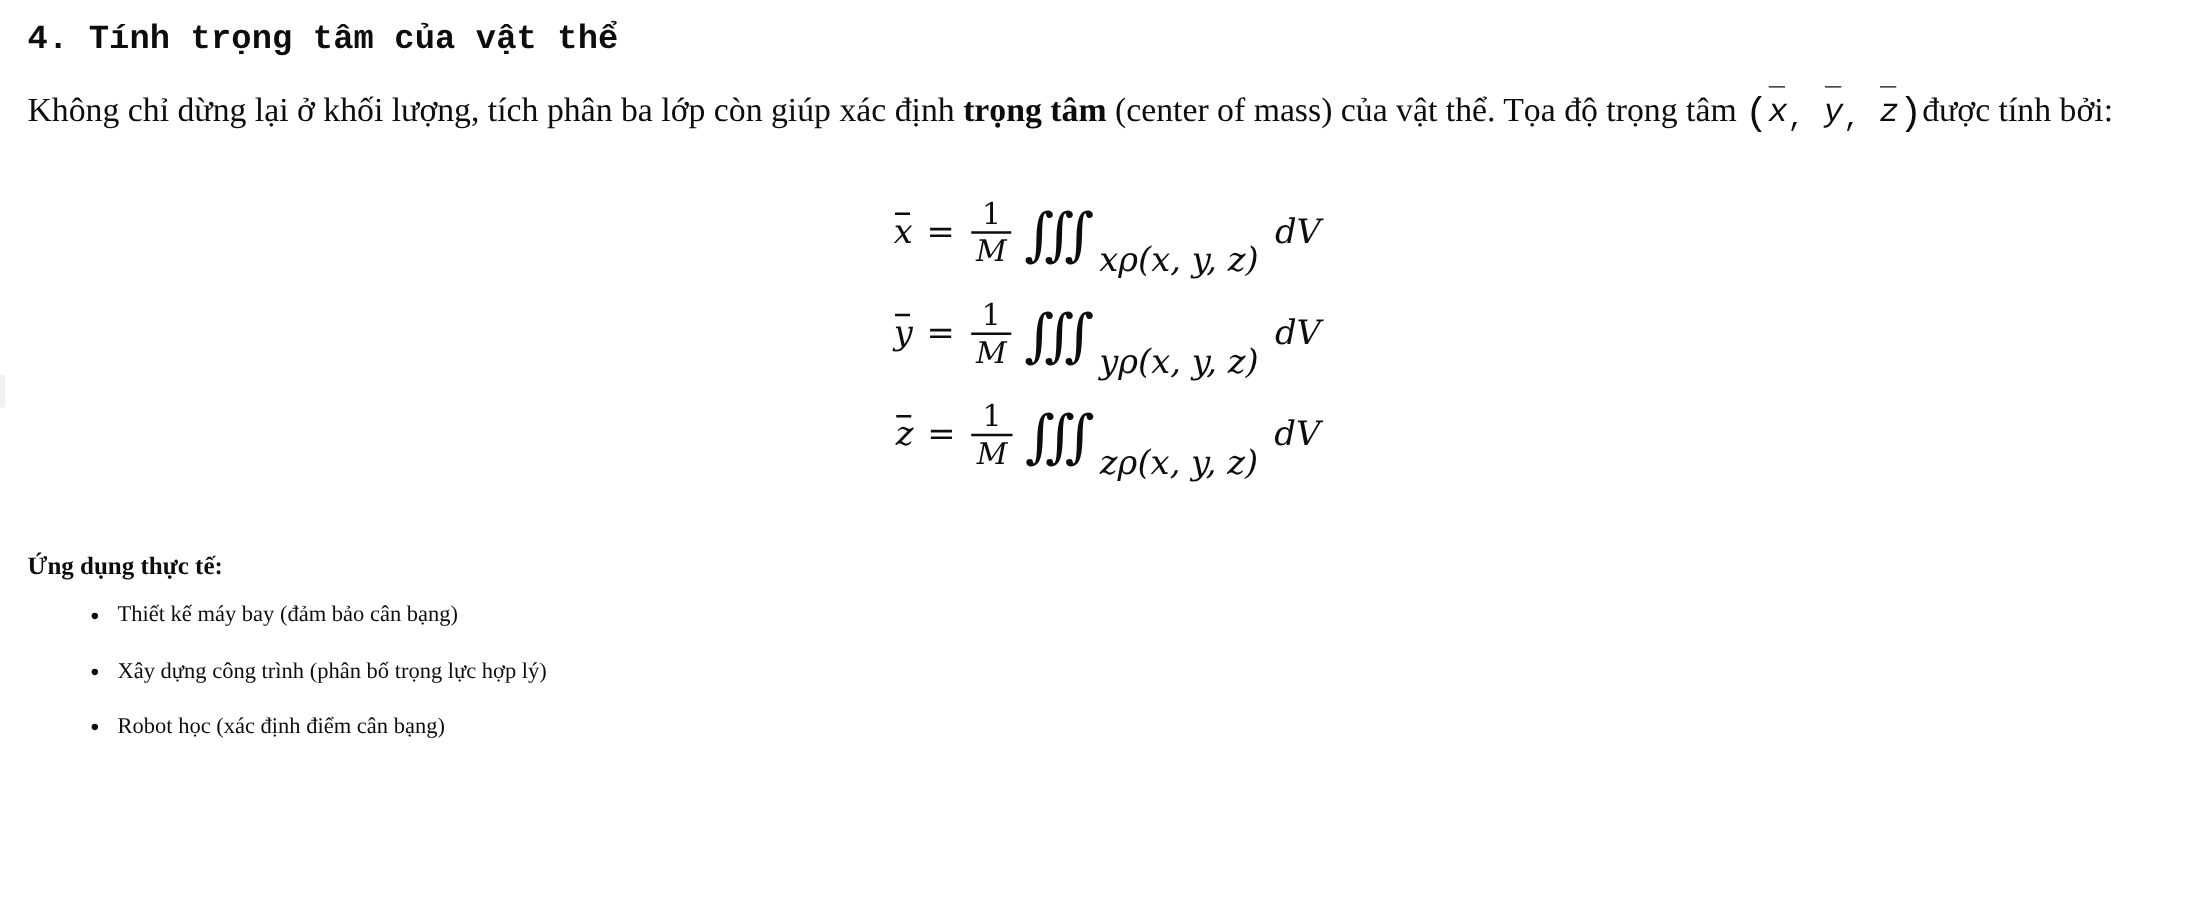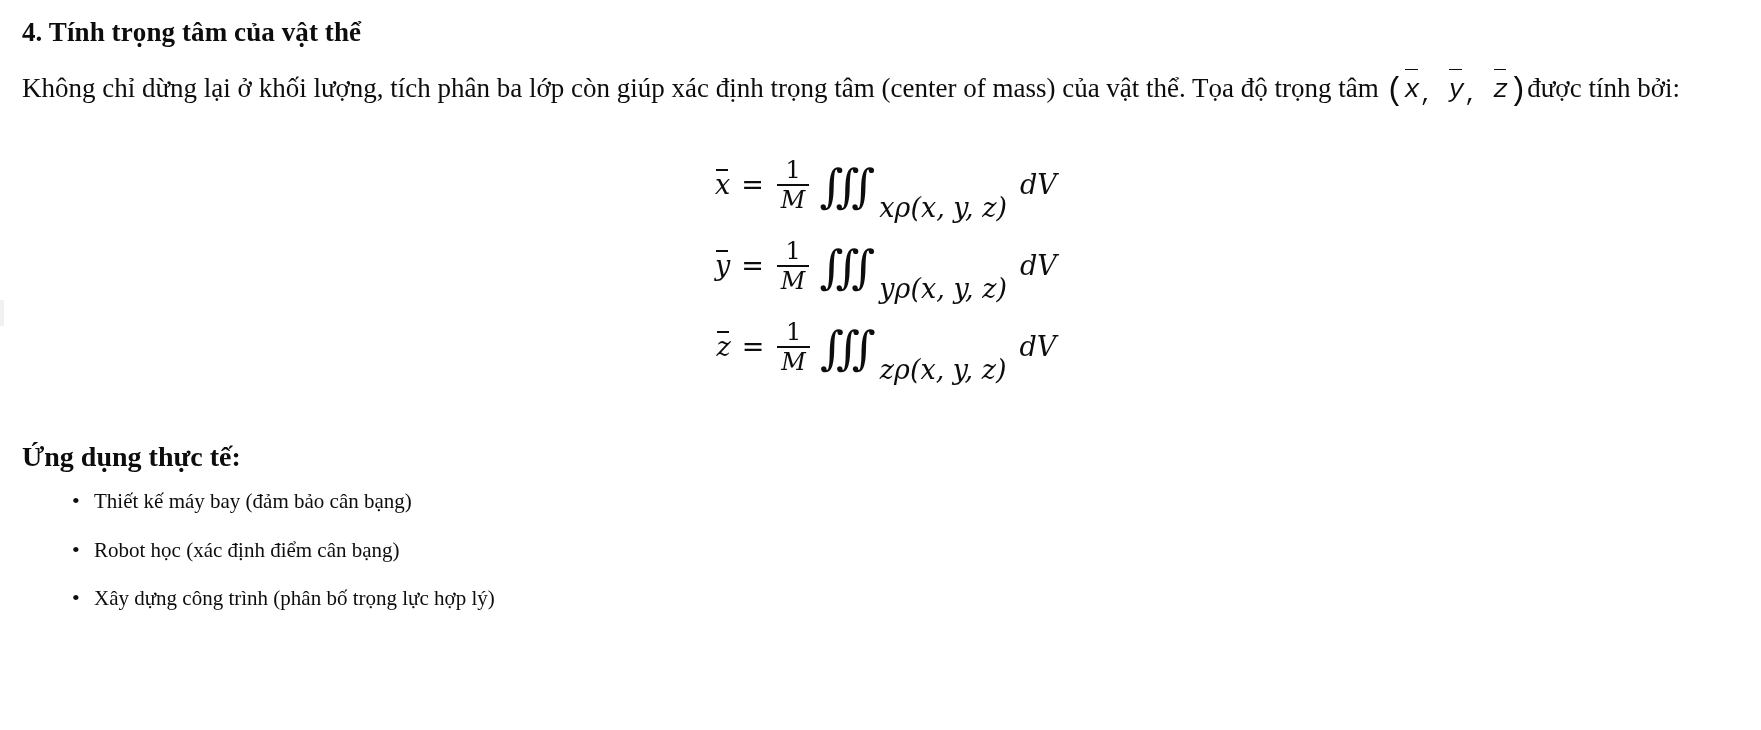--- a/index.html
+++ b/index.html
@@ -20,29 +20,30 @@
     height: 730px;
     padding: 10px 22px 0 22px;
     box-sizing: border-box;
   }
   .section-heading {
     font-size: 27px;
     font-weight: bold;
     line-height: 1.25;
     margin: 6px 0 18px 0;
     letter-spacing: 0.1px;
+    font-family: Liberation Mono, monospace;
   }
   .body-text {
     font-size: 27px;
     line-height: 1.5;
     margin: 0 0 4px 0;
     max-width: 1740px;
   }
   .body-text b {
-    font-weight: normal;
+    font-weight: bold;
   }
   .inline-math {
     font-family: Liberation Mono, monospace;
     font-style: italic;
     font-size: 26px;
     white-space: nowrap;
   }
   .paren {
     font-style: normal;
     font-size: 31px;
@@ -127,31 +128,31 @@
   .integrand {
     white-space: nowrap;
     margin-top: 46px;
   }
   .dV {
     margin-left: 13px;
   }
 
   
   .apps-heading {
-    font-size: 28px;
+    font-size: 20px;
     font-weight: bold;
     margin: 58px 0 14px 0;
   }
   .bullet-list {
     list-style: none;
     margin: 0;
     padding: 0 0 0 50px;
   }
   .bullet-list li {
-    font-size: 21px;
+    font-size: 18px;
     line-height: 1.35;
     margin-bottom: 20px;
     position: relative;
     padding-left: 22px;
   }
   .bullet-list li::before {
     content: "\2022";
     position: absolute;
     left: 0;
     top: -1px;
@@ -217,17 +218,17 @@
       <span class="integrand">zρ(x, y, z)</span>
       <span class="dV">dV</span>
     </div>
 
   </div>
 
   <h3 class="apps-heading">Ứng dụng thực tế:</h3>
 
   <ul class="bullet-list">
     <li>Thiết kế máy bay (đảm bảo cân bạng)</li>
+    <li>Xây dựng công trình (phân bố trọng lực hợp lý)</li>
     <li>Robot học (xác định điểm cân bạng)</li>
-    <li>Xây dựng công trình (phân bố trọng lực hợp lý)</li>
   </ul>
 
 </div>
 
 </body></html>

